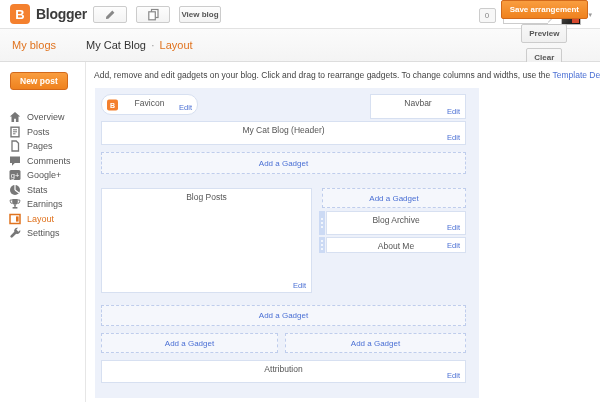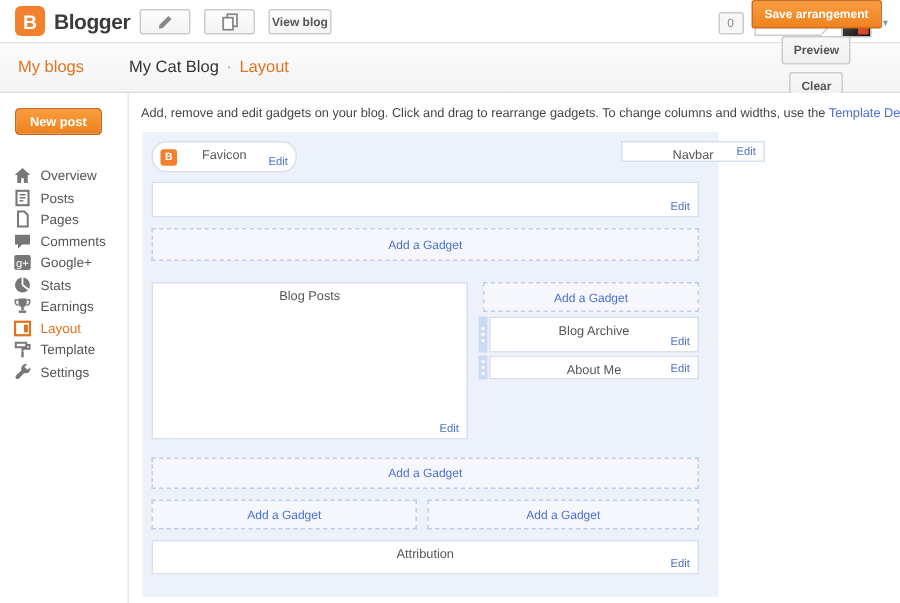--- a/index.html
+++ b/index.html
@@ -54,21 +54,21 @@
   
   .canvas { position:absolute; left:9px; top:26px; width:384px; height:310px; background:#edf1fa; }
   .gbox { position:absolute; background:#fff; border:1px solid #d7e0f1; cursor:move; }
   .gbox .title { position:absolute; top:3px; left:0; right:0; text-align:center; font-size:8.5px; color:#555; }
   .gbox .edit { position:absolute; right:5px; bottom:2px; font-size:7.5px; color:#4a6fd4; text-decoration:none; cursor:pointer; }
   .agad { position:absolute; border:1px dashed #bfcdec; background:rgba(255,255,255,0.45); display:flex; align-items:center; justify-content:center; }
   .agad a { font-size:8px; color:#4a6fd4; text-decoration:none; cursor:pointer;text-align:right; }
 
   .g-favicon { left:6px; top:6px; width:97px; height:21px;border-radius:10px; }
   .fav-ico { position:absolute; left:5px; top:50%; transform:translateY(-50%); width:11px; height:11px; background:#f4802e; border-radius:2px; color:#fff; font-size:7px; font-weight:bold; display:flex; align-items:center; justify-content:center; }
-  .g-navbar { left:275px; top:6px; width:96px; height:14px;margin-left:44px; }
+  .g-navbar { left:275px; top:6px; width:96px; height:25px; }
   .g-header { left:6px; right:13px; top:33px; height:24px; }
   .ag-1 { left:6px; right:13px; top:64px; height:22px; }
   .g-posts { left:6px; top:100px; width:211px; height:105px; }
   .ag-r { left:227px; right:13px; top:100px; height:20px; }
   .siderow { position:absolute; left:224px; right:13px; display:flex; }
   .siderow.r1 { top:123px; height:24px; }
   .siderow.r2 { top:149px; height:16px; }
   .dragstrip { position:relative; width:6px; margin-right:1px; background:#ccdaf4; flex-shrink:0; cursor:move; }
   .dragstrip::before { content:""; position:absolute; left:2px; top:50%; margin-top:-1px; width:2px; height:2px; border-radius:50%; background:#fff; box-shadow:0 -4px 0 #fff, 0 4px 0 #fff; }
   .siderow .gbox { position:relative; flex:1; }
@@ -186,28 +186,20 @@
       </div>
       <div class="mitem active">
         <svg width="12" height="12" viewBox="0 0 12 12">
             <rect x="1" y="1.5" width="10" height="9" fill="none" stroke="#e0731f" stroke-width="1.5"></rect>
             <rect x="7" y="3.4" width="2.6" height="5.2" fill="#e0731f"></rect>
           </svg>
         <span>Layout</span>
       </div>
       <div class="mitem">
         <svg width="12" height="12" viewBox="0 0 12 12">
-            <rect x="1.5" y="1.5" width="7" height="3" fill="none" stroke="#777" stroke-width="1.3"></rect>
-            <path d="M8.5 3h2.2v2.5H6v2" fill="none" stroke="#777" stroke-width="1.3"></path>
-            <rect x="5.2" y="7.6" width="1.6" height="3.6" fill="#777"></rect>
-          </svg>
-        <span>Template</span>
-      </div>
-      <div class="mitem">
-        <svg width="12" height="12" viewBox="0 0 12 12">
             <path d="M11.2 2.9a3.1 3.1 0 0 1-4 3.8L3.6 10.3a1.15 1.15 0 1 1-1.9-1.9L5.3 4.8a3.1 3.1 0 0 1 3.8-4L7.3 2.6l2.1 2.1z" fill="#777"></path>
           </svg>
         <span>Settings</span>
       </div>
     </div>
   </nav>
 
   <div class="main">
     <div class="instructions">
       <span>Add, remove and edit gadgets on your blog. Click and drag to rearrange gadgets. To change columns and widths, use the </span><a href="#">Template Designer.</a>
@@ -220,20 +212,21 @@
         <div class="title">Favicon</div>
         <a class="edit" href="#">Edit</a>
       </div>
 
       <div class="gbox g-navbar">
         <div class="title">Navbar</div>
         <a class="edit" href="#">Edit</a>
       </div>
 
       <div class="gbox g-header">
+        <div class="title">My Cat Blog (Header)</div>
         <a class="edit" href="#">Edit</a>
       </div>
 
       <div class="agad ag-1">
         <a href="#">Add a Gadget</a>
       </div>
 
       <div class="gbox g-posts">
         <div class="title">Blog Posts</div>
         <a class="edit" href="#">Edit</a>

